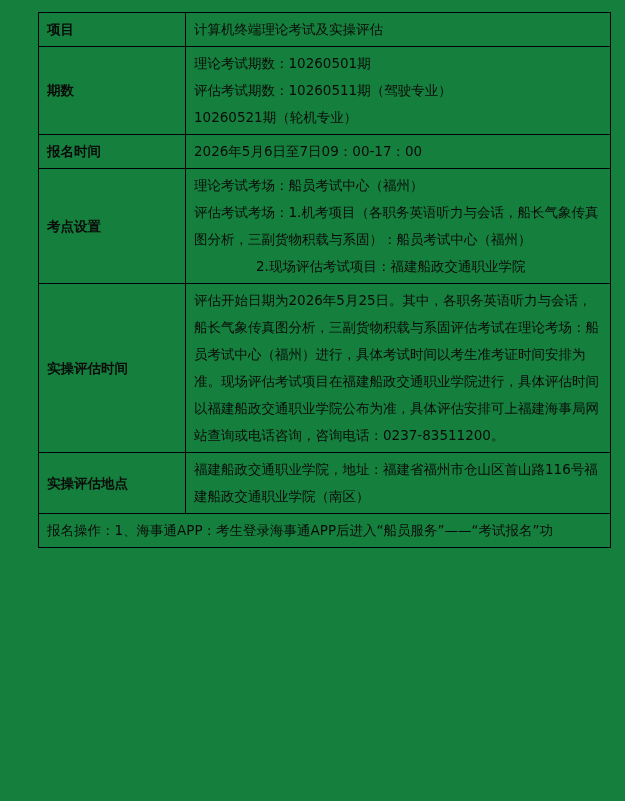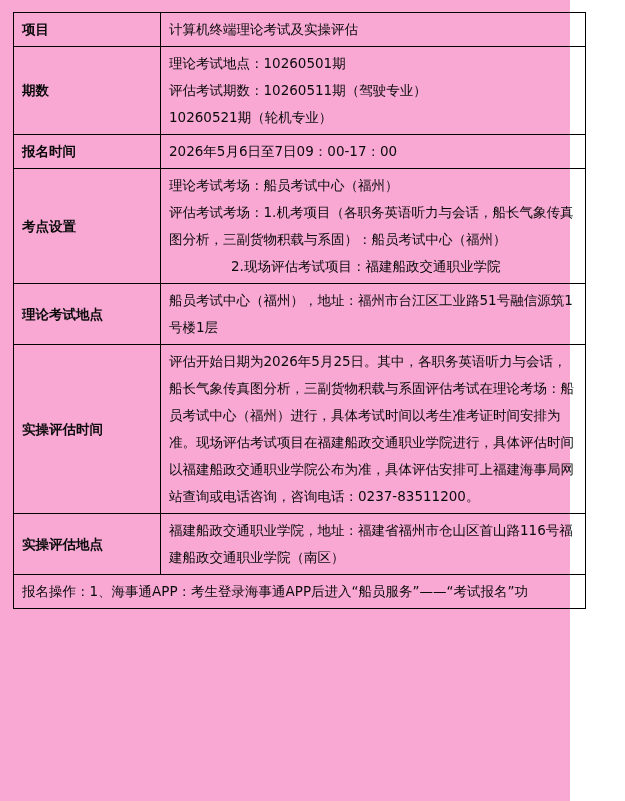--- a/index.html
+++ b/index.html
@@ -8,25 +8,25 @@
     background: #ffffff;
   }
   body {
     width: 625px;
     height: 801px;
     font-family: "DejaVu Sans", "Liberation Sans", sans-serif;
     color: #0a0a0a;
     overflow: hidden;
   }
   .doc {
-    width: 570px;
+    width: 625px;
     height: 801px;
     box-sizing: border-box;
-    padding: 12px 22px 0 13px;
-    background: #f9a8d4;
+    padding: 12px 22px 0 38px;
+    background: #15803d;
   }
   table.info {
     border-collapse: collapse;
     width: 573px;
     table-layout: fixed;
   }
   table.info td {
     border: 1px solid #000;
     vertical-align: middle;
     font-size: 13.5px;
@@ -68,21 +68,21 @@
       <tr>
         <td class="label">项目</td>
         <td class="value">
           <div class="p">计算机终端理论考试及实操评估</div>
         </td>
       </tr>
 
       <tr>
         <td class="label">期数</td>
         <td class="value">
-          <div class="p">理论考试地点：10260501期</div>
+          <div class="p">理论考试期数：10260501期</div>
           <div class="p">评估考试期数：10260511期（驾驶专业）</div>
           <div class="p">10260521期（轮机专业）</div>
         </td>
       </tr>
 
 
       <tr>
         <td class="label">报名时间</td>
         <td class="value">
           <div class="p">2026年5月6日至7日09：00-17：00</div>
@@ -92,26 +92,20 @@
       <tr>
         <td class="label">考点设置</td>
         <td class="value">
           <div class="p">理论考试考场：船员考试中心（福州）</div>
           <div class="p">评估考试考场：1.机考项目（各职务英语听力与会话，船长气象传真图分析，三副货物积载与系固）：船员考试中心（福州）</div>
           <div class="p"><span class="indent-big"></span><span>2.现场评估考试项目：福建船政交通职业学院</span></div>
         </td>
       </tr>
 
 
-      <tr>
-        <td class="label">理论考试地点</td>
-        <td class="value">
-          <div class="p">船员考试中心（福州），地址：福州市台江区工业路51号融信源筑1号楼1层</div>
-        </td>
-      </tr>
 
       <tr>
         <td class="label">实操评估时间</td>
         <td class="value">
           <div class="p">评估开始日期为2026年5月25日。其中，各职务英语听力与会话，船长气象传真图分析，三副货物积载与系固评估考试在理论考场：船员考试中心（福州）进行，具体考试时间以考生准考证时间安排为准。现场评估考试项目在福建船政交通职业学院进行，具体评估时间以福建船政交通职业学院公布为准，具体评估安排可上福建海事局网站查询或电话咨询，咨询电话：0237-83511200。</div>
         </td>
       </tr>
 
       <tr>
         <td class="label">实操评估地点</td>

